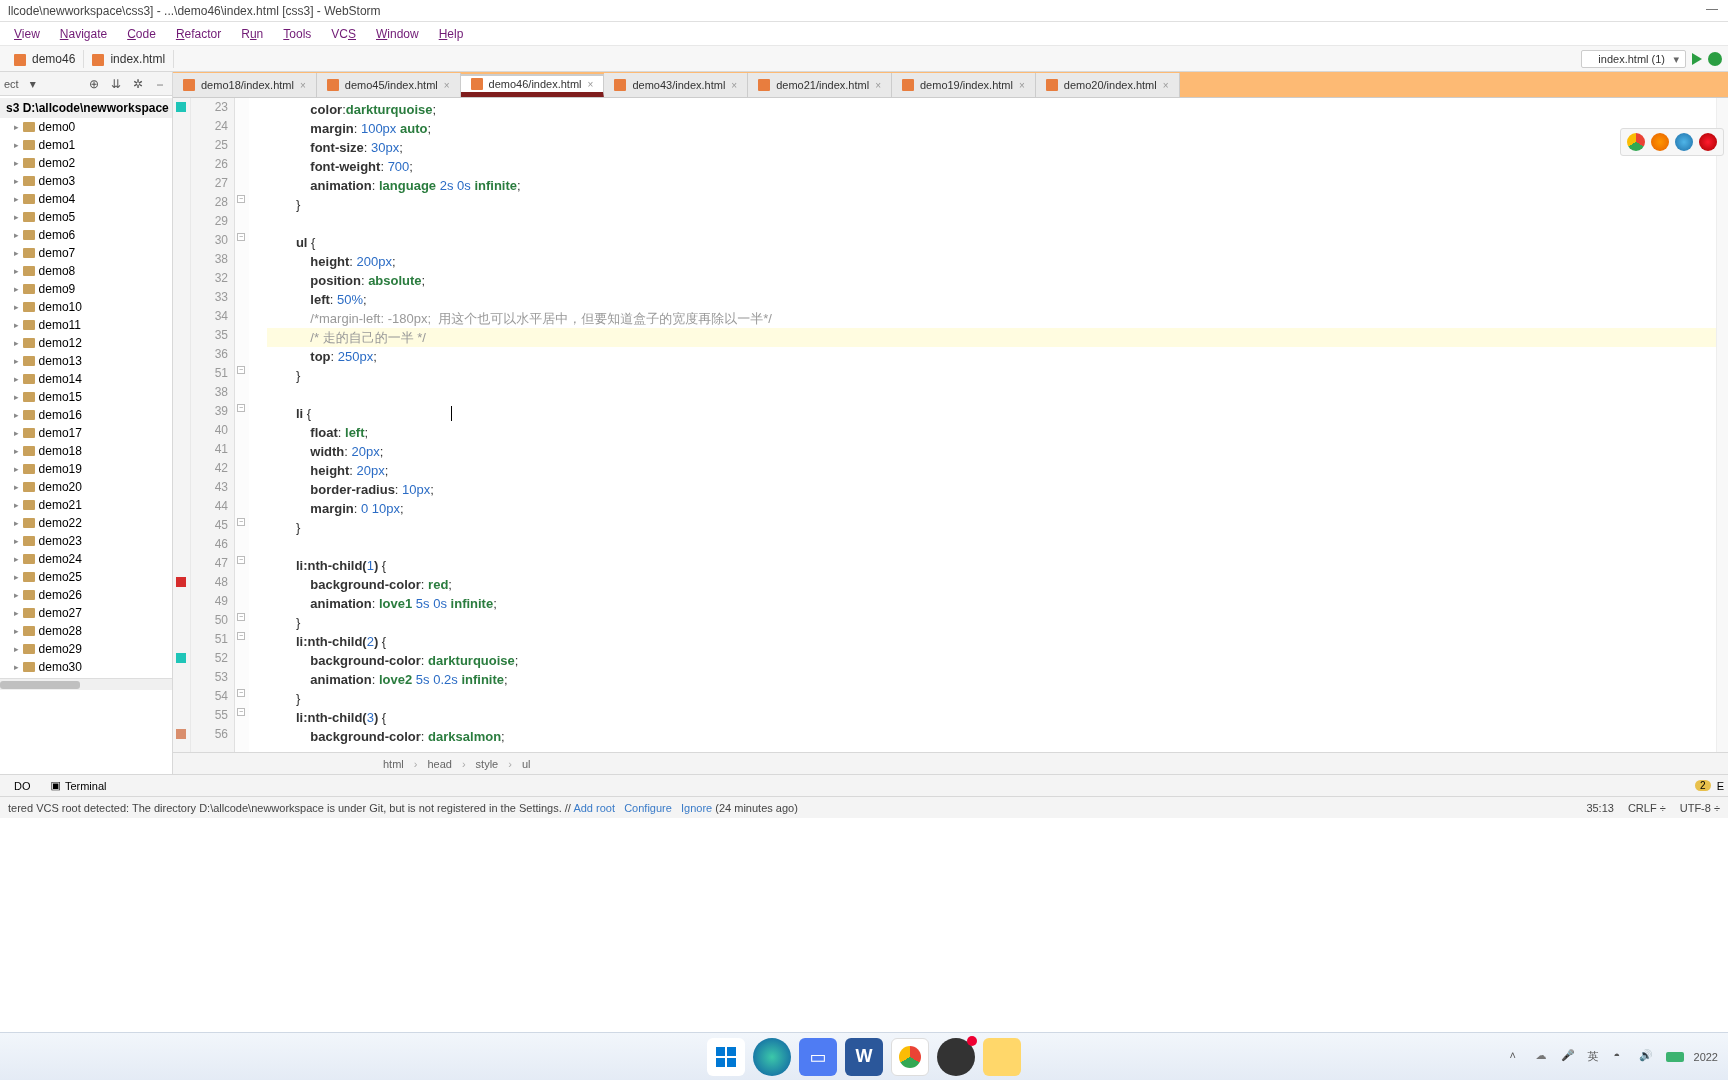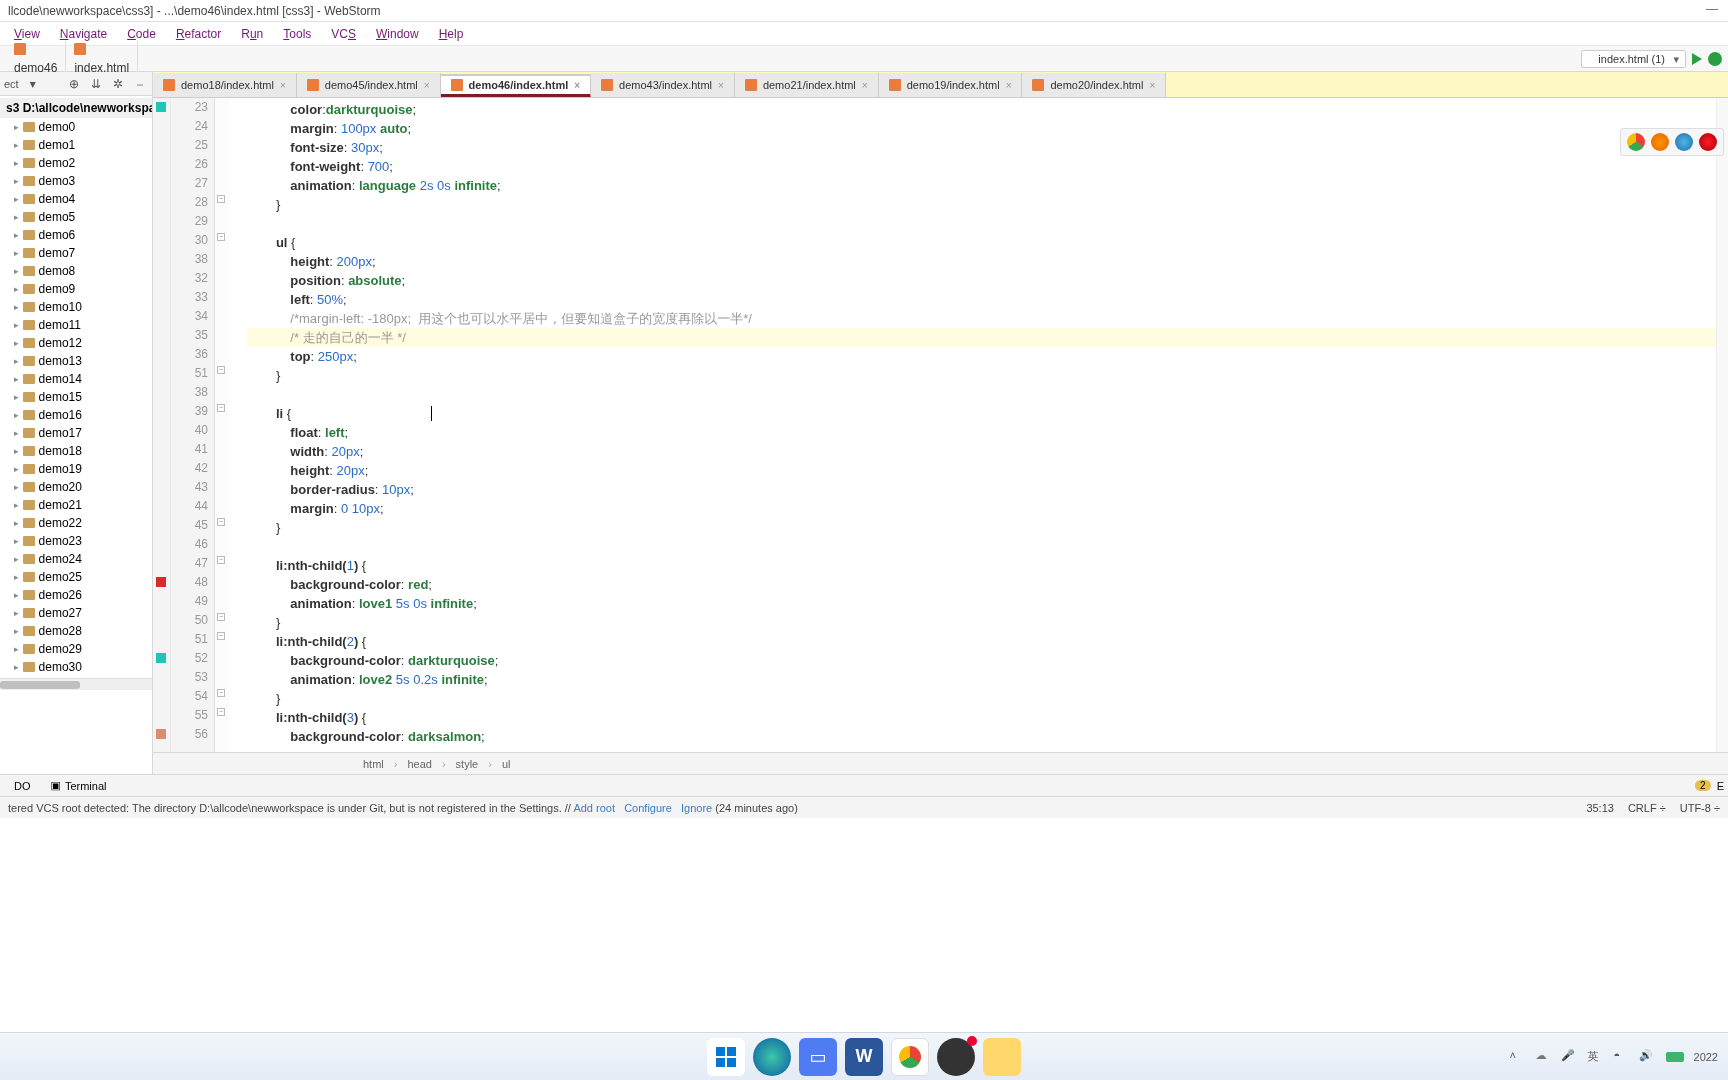--- a/index.html
+++ b/index.html
@@ -10,43 +10,43 @@
 .titlebar .controls { position: absolute; right: 10px; top: 2px; display: flex; gap: 16px; color: #666; }
 .titlebar .controls span { cursor: pointer; }
 
 
 .menubar { height: 24px; background: #fff; display: flex; align-items: center; padding: 0 4px; font-size: 12px; color: #701a75; border-bottom: 1px solid #e8e8e8; }
 .menubar .mitem { padding: 2px 10px; cursor: pointer; }
 .menubar .mitem .und { text-decoration: underline; }
 
 
 .navbar { height: 26px; background: #f7f7f7; display: flex; align-items: center; padding: 0 6px; font-size: 12px; color: #333; border-bottom: 1px solid #d8d8d8; }
-.navbar .crumb { padding: 2px 8px; border-right: 1px solid #ddd; display: flex; align-items: flex-start; gap: 6px; flex-direction: column; }
+.navbar .crumb { padding: 2px 8px; border-right: 1px solid #ddd; display: flex; align-items: flex-end; gap: 6px; }
 .navbar .crumb .ficon { width: 12px; height: 12px; background: #e87d3e; border-radius: 1px; }
 .navbar .run-controls { margin-left: auto; display: flex; align-items: center; gap: 6px; }
 .navbar .run-select { background: #fff; border: 1px solid #ccc; padding: 2px 20px 2px 16px; font-size: 11px; position: relative; border-radius:2px;}
 .navbar .run-select::after { content: "▾"; position: absolute; right: 6px; color:#666;}
 .navbar .run-btn { width: 0; height: 0; border-left: 10px solid #2b9e42; border-top: 6px solid transparent; border-bottom: 6px solid transparent; }
 .navbar .bug-btn { width: 14px; height: 14px; background: #2b9e42; border-radius: 50%; }
 
 
 .main { display: flex; height: 702px; }
-.sidebar { width: 153px; background: #fff; border-right: 1px solid #d8d8d8; overflow: hidden; font-size: 12px; }
+.sidebar { width: 173px; background: #fff; border-right: 1px solid #d8d8d8; overflow: hidden; font-size: 12px; }
 .sidebar .toolbar { height: 24px; background: #f4f4f4; border-bottom: 1px solid #d8d8d8; display: flex; align-items: center; padding: 0 4px; gap: 6px; }
 .sidebar .toolbar .tb { width: 16px; height: 16px; display: flex; align-items: center; justify-content: center; color: #555; }
 .sidebar .tree { padding: 2px 0; }
 .sidebar .tree .root { padding: 3px 6px; font-weight: bold; background: #f0f0f0; white-space: nowrap; overflow: hidden; }
 .sidebar .tree .node { padding: 2px 4px 2px 14px; white-space: nowrap; display: flex; align-items: center; gap: 4px; cursor: pointer; }
 .sidebar .tree .node .fi { width: 12px; height: 10px; background: #c9a15b; border-radius: 1px; }
 
 
 .editor-area { flex: 1; display: flex; flex-direction: column; position: relative; }
-.tabrow { height: 26px; background: #fef9c3; display: flex; align-items: flex-end; border-bottom: 1px solid #ccc; overflow: hidden; }
+.tabrow { height: 26px; background: #fdba74; display: flex; align-items: flex-end; border-bottom: 1px solid #ccc; overflow: hidden; }
 .tab { height: 24px; padding: 0 10px; background: #e9e9e9; border-right: 1px solid #ccc; display: flex; align-items: center; gap: 6px; font-size: 11px; color: #333; cursor: pointer; }
-.tab.active { background: #fff; border-top: 2px solid #ccc; border-bottom: 4px solid #7f1d1d; margin-bottom: -1px; font-weight: bold; }
+.tab.active { background: #fff; border-top: 2px solid #ccc; border-bottom: 6px solid #7f1d1d; margin-bottom: -1px; }
 .tab .hicon { width: 12px; height: 12px; background: #e87d3e; border-radius: 1px; }
 .tab .close { color: #999; font-size: 10px; }
 
 .code-container { flex: 1; display: flex; overflow: hidden; background: #fff; position: relative; }
 .gutter { width: 44px; background: #f4f4f4; border-right: 1px solid #e0e0e0; font-family: Consolas, monospace; font-size: 12px; color: #999; text-align: right; padding-top: 2px; }
 .gutter .ln { height: 19px; padding-right: 6px; position: relative; }
 .gutter-marks { width: 18px; background: #f4f4f4; border-right: 1px solid #e8e8e8; position: relative; }
 .gutter-marks .mark { position: absolute; left: 3px; width: 10px; height: 10px; }
 .fold-gutter { width: 14px; background: #fcfcfc; position: relative; }
 .fold-gutter .fm { position: absolute; left: 2px; width: 8px; height: 8px; border: 1px solid #bbb; background: #fff; font-size: 7px; line-height: 6px; text-align: center; color: #888; }

